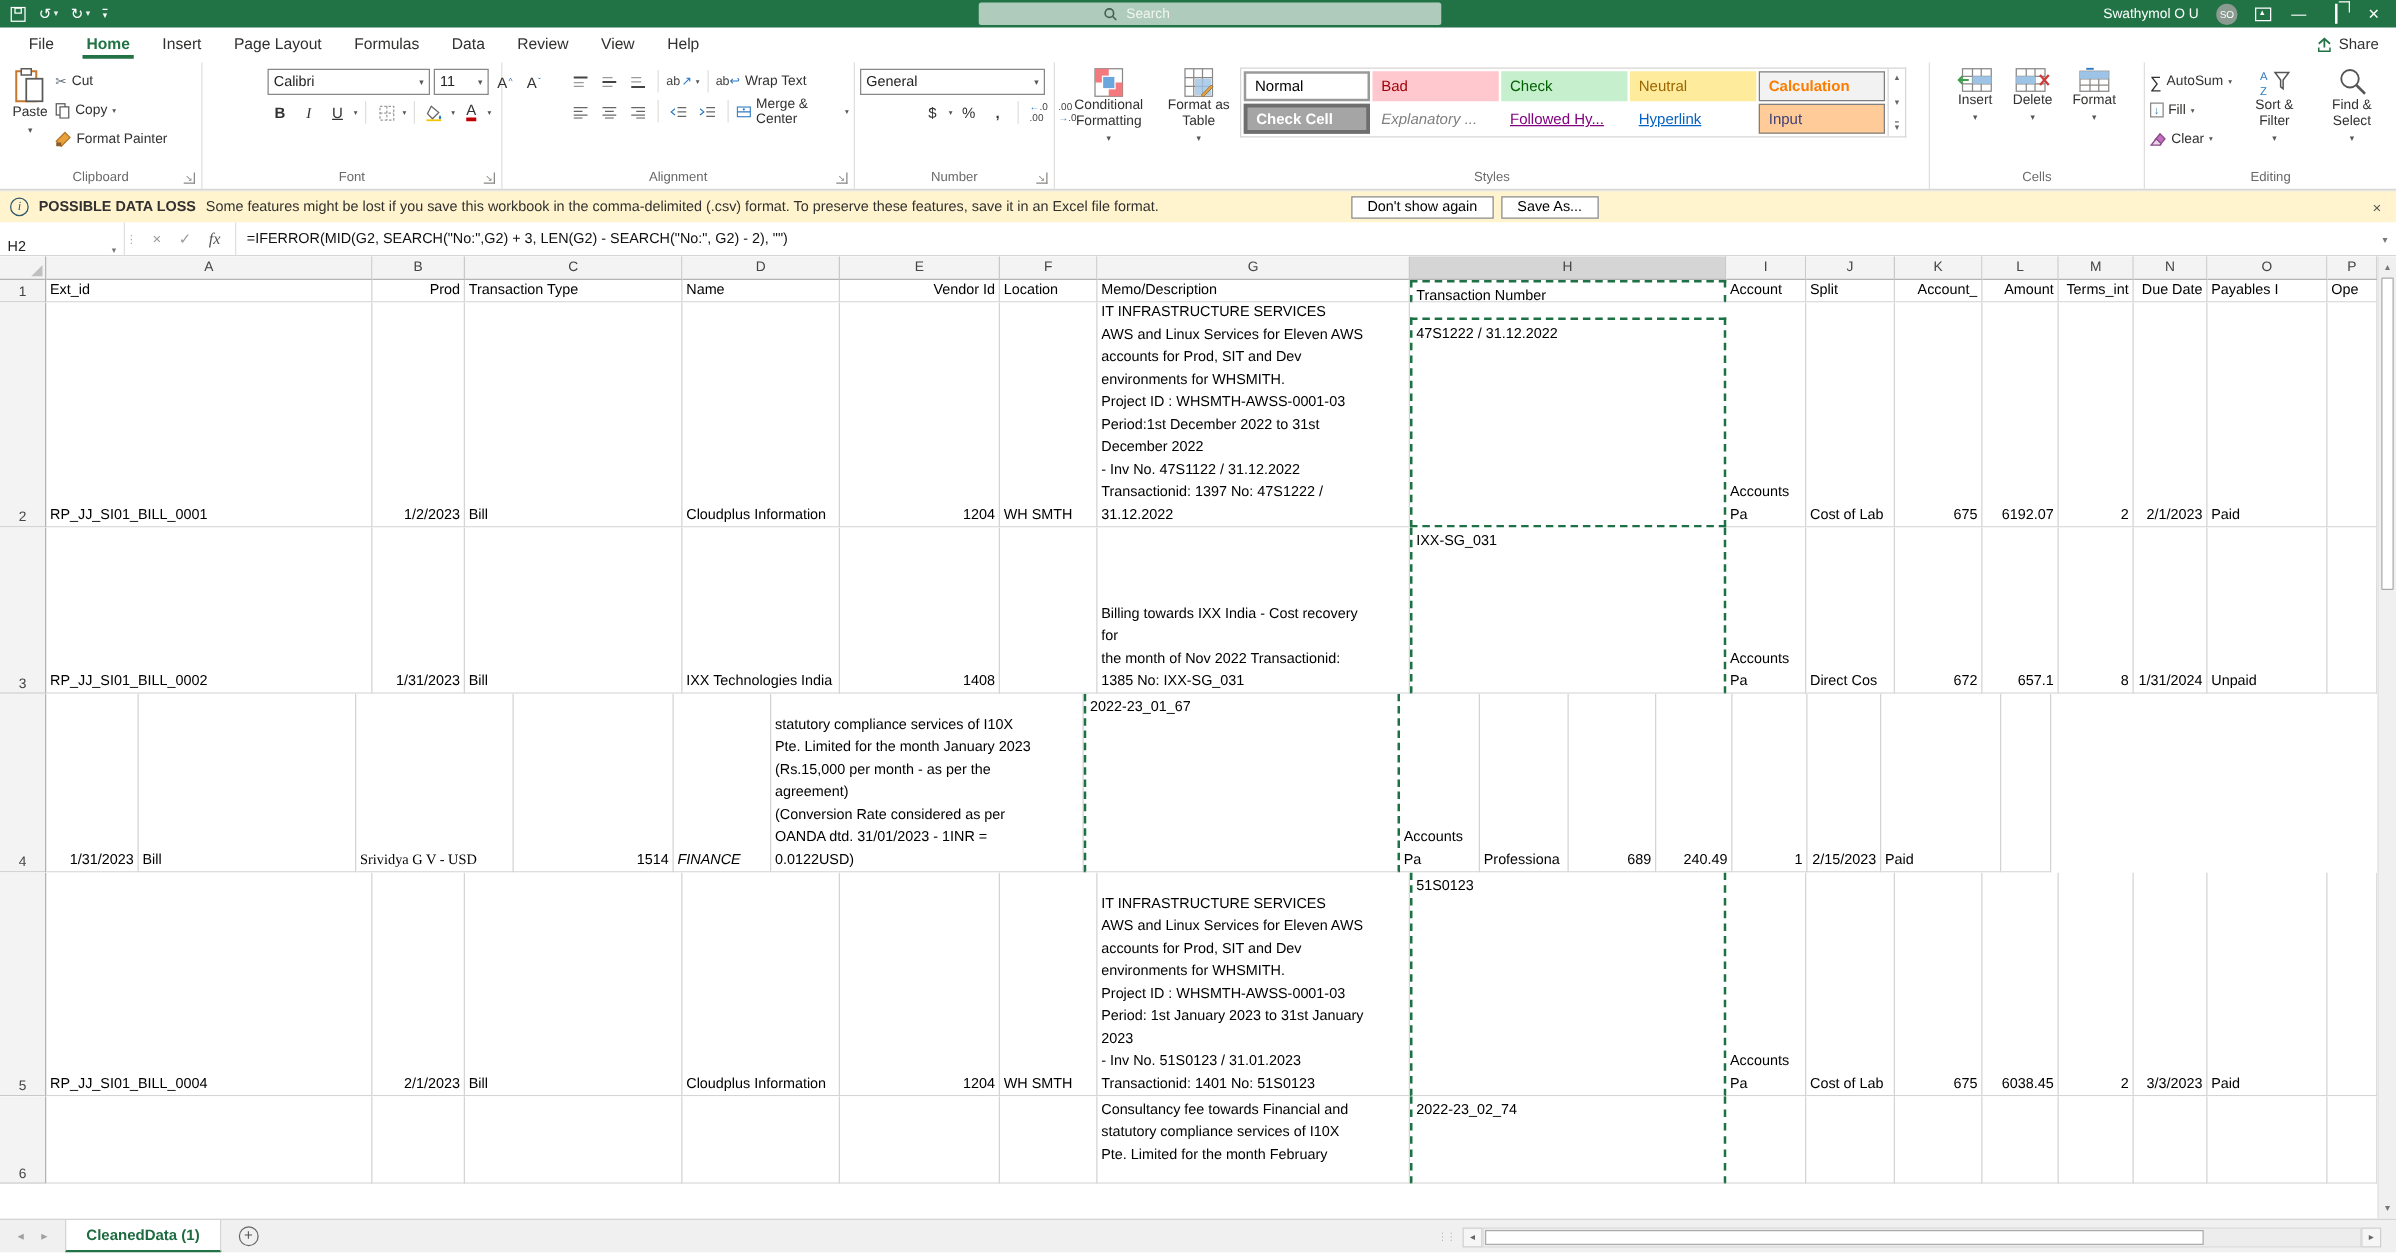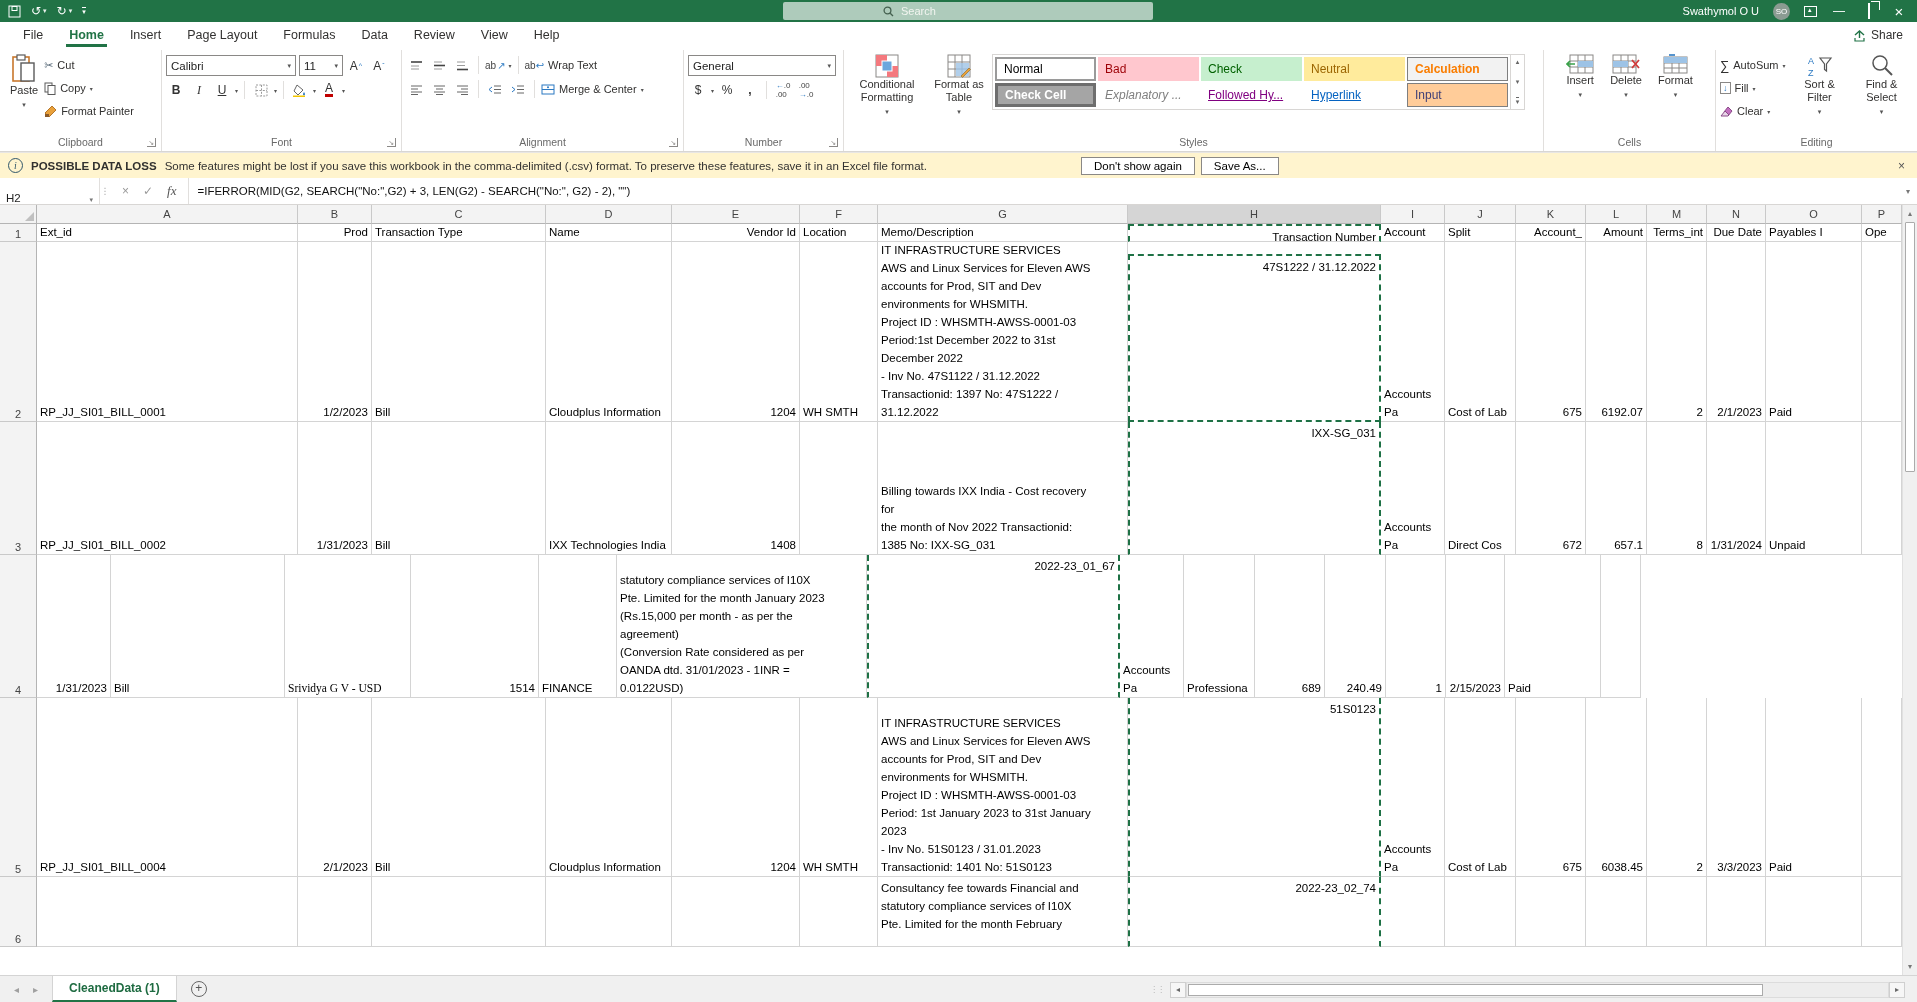--- a/index.html
+++ b/index.html
@@ -38,21 +38,21 @@
   .launcher { position:absolute; right:1px; top:4px; width:9px; height:9px; border-right:1px solid #8a8886; border-bottom:1px solid #8a8886; }
   .launcher:before { content:"↘"; position:absolute; right:1px; bottom:-1px; font-size:7px; color:#8a8886; }
   .bigbtn { display:flex; flex-direction:column; align-items:center; justify-content:flex-start; font-size:11px; color:#323130; padding:3px 6px; text-align:center; line-height:13px; }
   .bigbtn .bcaret { font-size:7px; color:#555; margin-top:1px; }
   .smallcol { display:flex; flex-direction:column; justify-content:flex-start; gap:3px; padding-top:4px; }
   .smallbtn { display:flex; align-items:center; gap:4px; font-size:11px; color:#323130; height:20px; }
   .combo { border:1px solid #8a8886; background:#fff; font-size:11.5px; color:#222; display:flex; align-items:center; justify-content:space-between; padding:1px 4px; height:21px; }
   .combo .ccaret { font-size:7px; color:#555; }
   .iconbtn { min-width:20px; height:20px; display:flex; align-items:center; justify-content:center; font-size:12px; color:#333; gap:1px; }
   .mini-caret { font-size:6px; color:#555; }
-  .fontrow { display:flex; align-items:center; gap:3px; }
+  .fontrow { display:flex; align-items:center; gap:3px;margin-left:48px; }
   .vline { width:1px; height:18px; background:#e1dfdd; margin:0 3px; }
   
   .stylegallery { border:1px solid #d8d6d4; display:grid; grid-template-columns:repeat(5,101px); grid-auto-rows:24px; gap:2px; padding:2px; margin-top:3px; }
   .styleitem { font-size:12px; display:flex; align-items:center; padding:0 7px; white-space:nowrap; overflow:hidden; }
   .gal-scroll { display:flex; flex-direction:column; justify-content:space-between; border:1px solid #d8d6d4; border-left:none; width:14px; height:56px; margin-top:3px; font-size:7px; color:#666; align-items:center; padding:3px 0; }
 
   
   .msgbar { height:26px; background:#fff4ce; display:flex; align-items:center; gap:8px; padding:0 8px; font-size:11.5px; color:#323130; flex:0 0 auto; border-top:1px solid #e8e6e4; }
   .infoicon { width:15px; height:15px; border-radius:50%; border:1.5px solid #31576b; color:#31576b; font-size:10px; display:flex; align-items:center; justify-content:center; font-family:"Liberation Serif",serif; font-style:italic; flex:0 0 auto; }
   .msglabel { font-weight:bold; }
@@ -77,21 +77,21 @@
   .cornercell { width:37px; background:#f3f3f3; border-right:1px solid #b4b4b4; border-bottom:1px solid #b4b4b4; position:relative; flex:0 0 auto; }
   .cornercell:after { content:""; position:absolute; right:2px; bottom:2px; border-left:9px solid transparent; border-bottom:9px solid #c0c0c0; }
   .colhead-cell { background:#f3f3f3; border-right:1px solid #c9c9c9; border-bottom:1px solid #b4b4b4; font-size:11px; color:#444; display:flex; align-items:center; justify-content:center; flex:0 0 auto; overflow:hidden; }
   .colhead-sel { background:#d5d5d5; }
   .grid-row { display:flex; overflow:hidden; }
   .rowhead { width:37px; background:#f3f3f3; border-right:1px solid #b4b4b4; border-bottom:1px solid #c9c9c9; font-size:11px; color:#444; display:flex; align-items:flex-end; justify-content:center; padding-bottom:1px; flex:0 0 auto; }
   .cell { border-right:1px solid #d4d4d4; border-bottom:1px solid #d4d4d4; font-size:11.5px; color:#000; display:flex; align-items:flex-end; overflow:hidden; flex:0 0 auto; padding:0 3px; }
   .cell .celltext { width:100%; line-height:18px; white-space:pre-line; overflow:hidden; }
   .al-right .celltext { text-align:right; }
   .v-top { align-items:flex-start; padding-top:2px; }
-  .sel-col { border-left:2px dashed #1e7145; border-right:2px dashed #1e7145;text-align:right; }
+  .sel-col { border-left:2px dashed #1e7145; border-right:2px dashed #1e7145; }
   .sel-top { border-top:2px dashed #1e7145; }
   .active-cell { border:2px dashed #1e7145; }
 
   
   .vscroll { position:absolute; top:0; right:0; width:15px; bottom:0; background:#f0f0f0; border-left:1px solid #e1e1e1; display:flex; flex-direction:column; font-size:8px; color:#777; }
   .vs-arrow { height:17px; display:flex; align-items:center; justify-content:center; }
   .vs-thumb { margin:0 2px; height:250px; background:#fff; border:1px solid #ababab; border-radius:1px; }
   .vs-bottom { margin-top:auto; }
 
   
@@ -720,21 +720,21 @@
           </div>
           <div class="cell al-left" style="width: 174px;">
             <div class="celltext">Bill</div>
           </div>
           <div class="cell al-left" style="width: 126px; font-family: Liberation Serif, serif;">
             <div class="celltext">Srividya G V - USD</div>
           </div>
           <div class="cell al-right" style="width: 128px;">
             <div class="celltext">1514</div>
           </div>
-          <div class="cell al-left" style="width: 78px;">
+          <div class="cell al-left" style="width: 78px; font-style: italic;">
             <div class="celltext">FINANCE</div>
           </div>
           <div class="cell al-left" style="width: 250px;">
             <div class="celltext">statutory compliance services of I10X
 Pte. Limited for the month January 2023
  (Rs.15,000 per month - as per the
 agreement)
 (Conversion Rate considered as per
 OANDA dtd. 31/01/2023 - 1INR =
 0.0122USD)</div>

